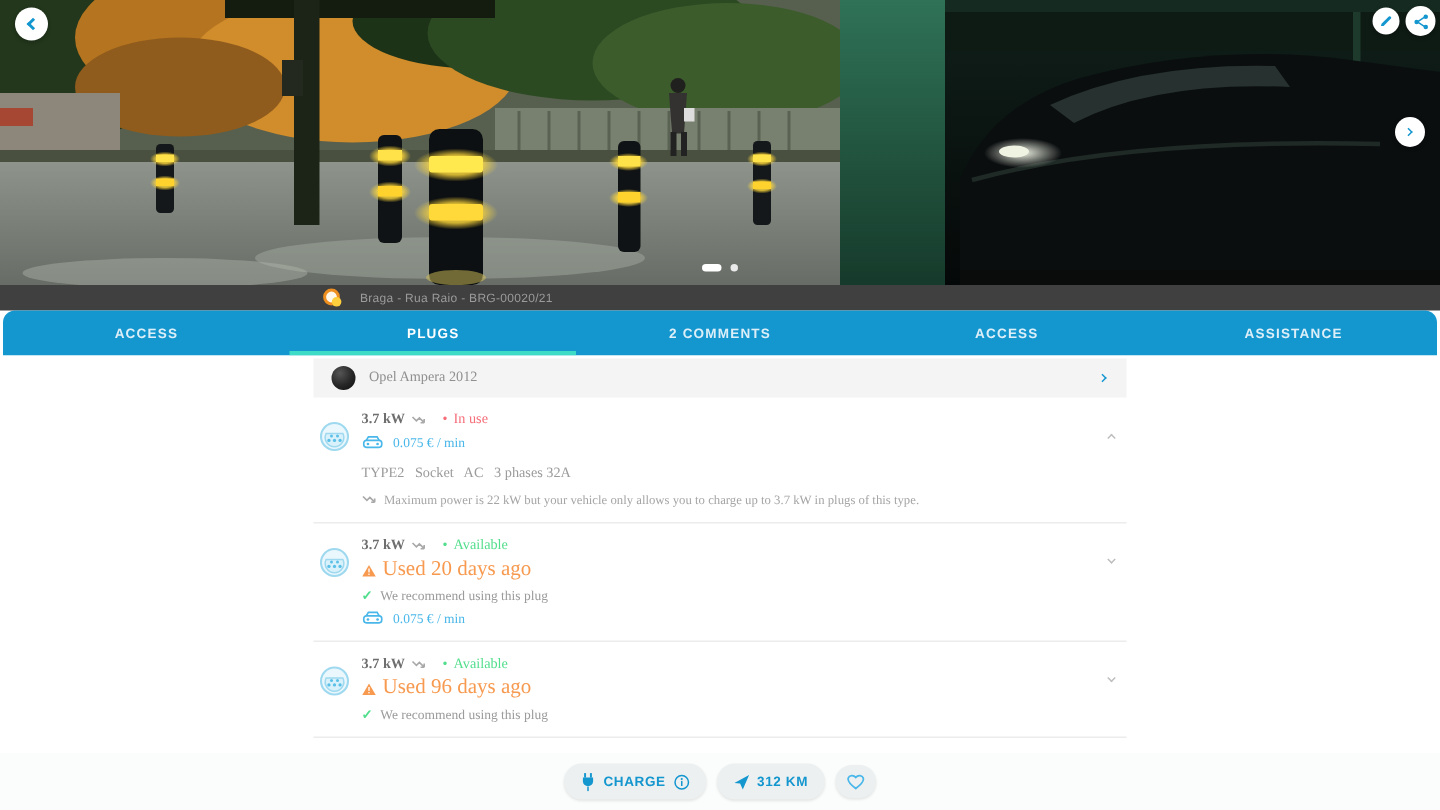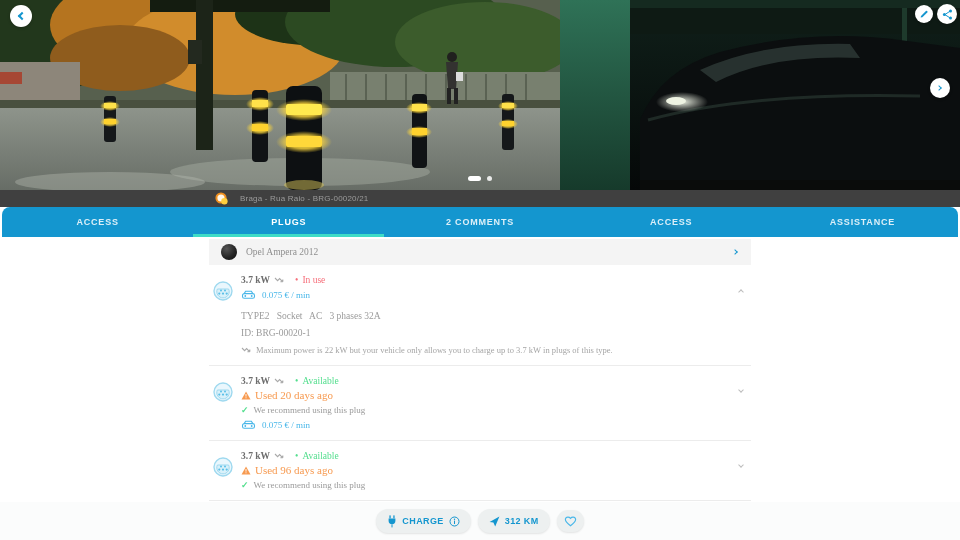--- a/index.html
+++ b/index.html
@@ -61,21 +61,21 @@
   .plug:last-child{border-bottom:1px solid var(--divider);}
   .plug-icon{position:absolute;left:4px;top:16px;width:20px;height:20px;}
   .plug-toggle{position:absolute;right:8px;top:22px;}
   .row{display:flex;align-items:center;gap:4px;}
   .row-power{font-size:9.5px;color:var(--text-dark);font-weight:bold;}
   .row-power .sep{width:2px;}
   .status-dot{font-size:9.5px;line-height:9px;}
   .st-inuse{color:var(--danger);font-weight:normal;}
   .st-avail{color:var(--success);font-weight:normal;}
   .row-sub{margin-top:3px;font-size:9px;color:var(--text-gray);}
-  .row-used{margin-top:3px;font-size:11px;color:var(--warning);display:flex;align-items:center;gap:4px;}
+  .row-used{margin-top:3px;font-size:14px;color:var(--warning);display:flex;align-items:center;gap:4px;}
   .row-rec{margin-top:4px;font-size:9px;color:#9b9b9b;display:flex;align-items:center;gap:5px;}
   .check{color:var(--success);font-size:9px;font-weight:bold;}
   .row-price{margin-top:5px;display:flex;align-items:center;gap:6px;
     font-size:9px;color:var(--accent-light);}
   .row-specs{margin-top:11px;font-size:9.5px;color:#9b9b9b;white-space:pre-wrap;}
   .row-id{margin-top:7px;font-size:9.5px;color:#9b9b9b;}
   .row-note{margin-top:7px;font-size:8.5px;color:#a5a5a5;display:flex;align-items:center;gap:4px;}
 
   
   .actions{position:absolute;left:0;right:0;bottom:0;height:38px;background:var(--bar-bg);
@@ -295,21 +295,20 @@
               <path d="M3.2 3.6 L4.6 1.2 H10.4 L11.8 3.6"></path>
             </g>
             <g class="ic-light-f">
                 <circle cx="4.3" cy="6" r=".9"></circle>
                 <circle cx="10.7" cy="6" r=".9"></circle>
               </g>
           </svg>
           <span>0.075 € / min</span>
         </div>
         <div class="row-specs">TYPE2   Socket   AC   3 phases 32A</div>
-        <div class="row-id">ID: BRG-00020-1</div>
         <div class="row-note">
           <svg width="11" height="9" viewBox="0 0 11 9">
             <path class="ic-gray-s" stroke-width="1.1" d="M1 2 L3.6 4.6 L5.6 2.6 L8.8 5.8 M8.8 5.8 L6.4 5.8 M8.8 5.8 L8.8 3.4"></path>
           </svg>
           <span>Maximum power is 22 kW but your vehicle only allows you to charge up to 3.7 kW in plugs of this type.</span>
         </div>
       </section>
 
       <section class="plug">
         <svg class="plug-icon" viewBox="0 0 20 20">

